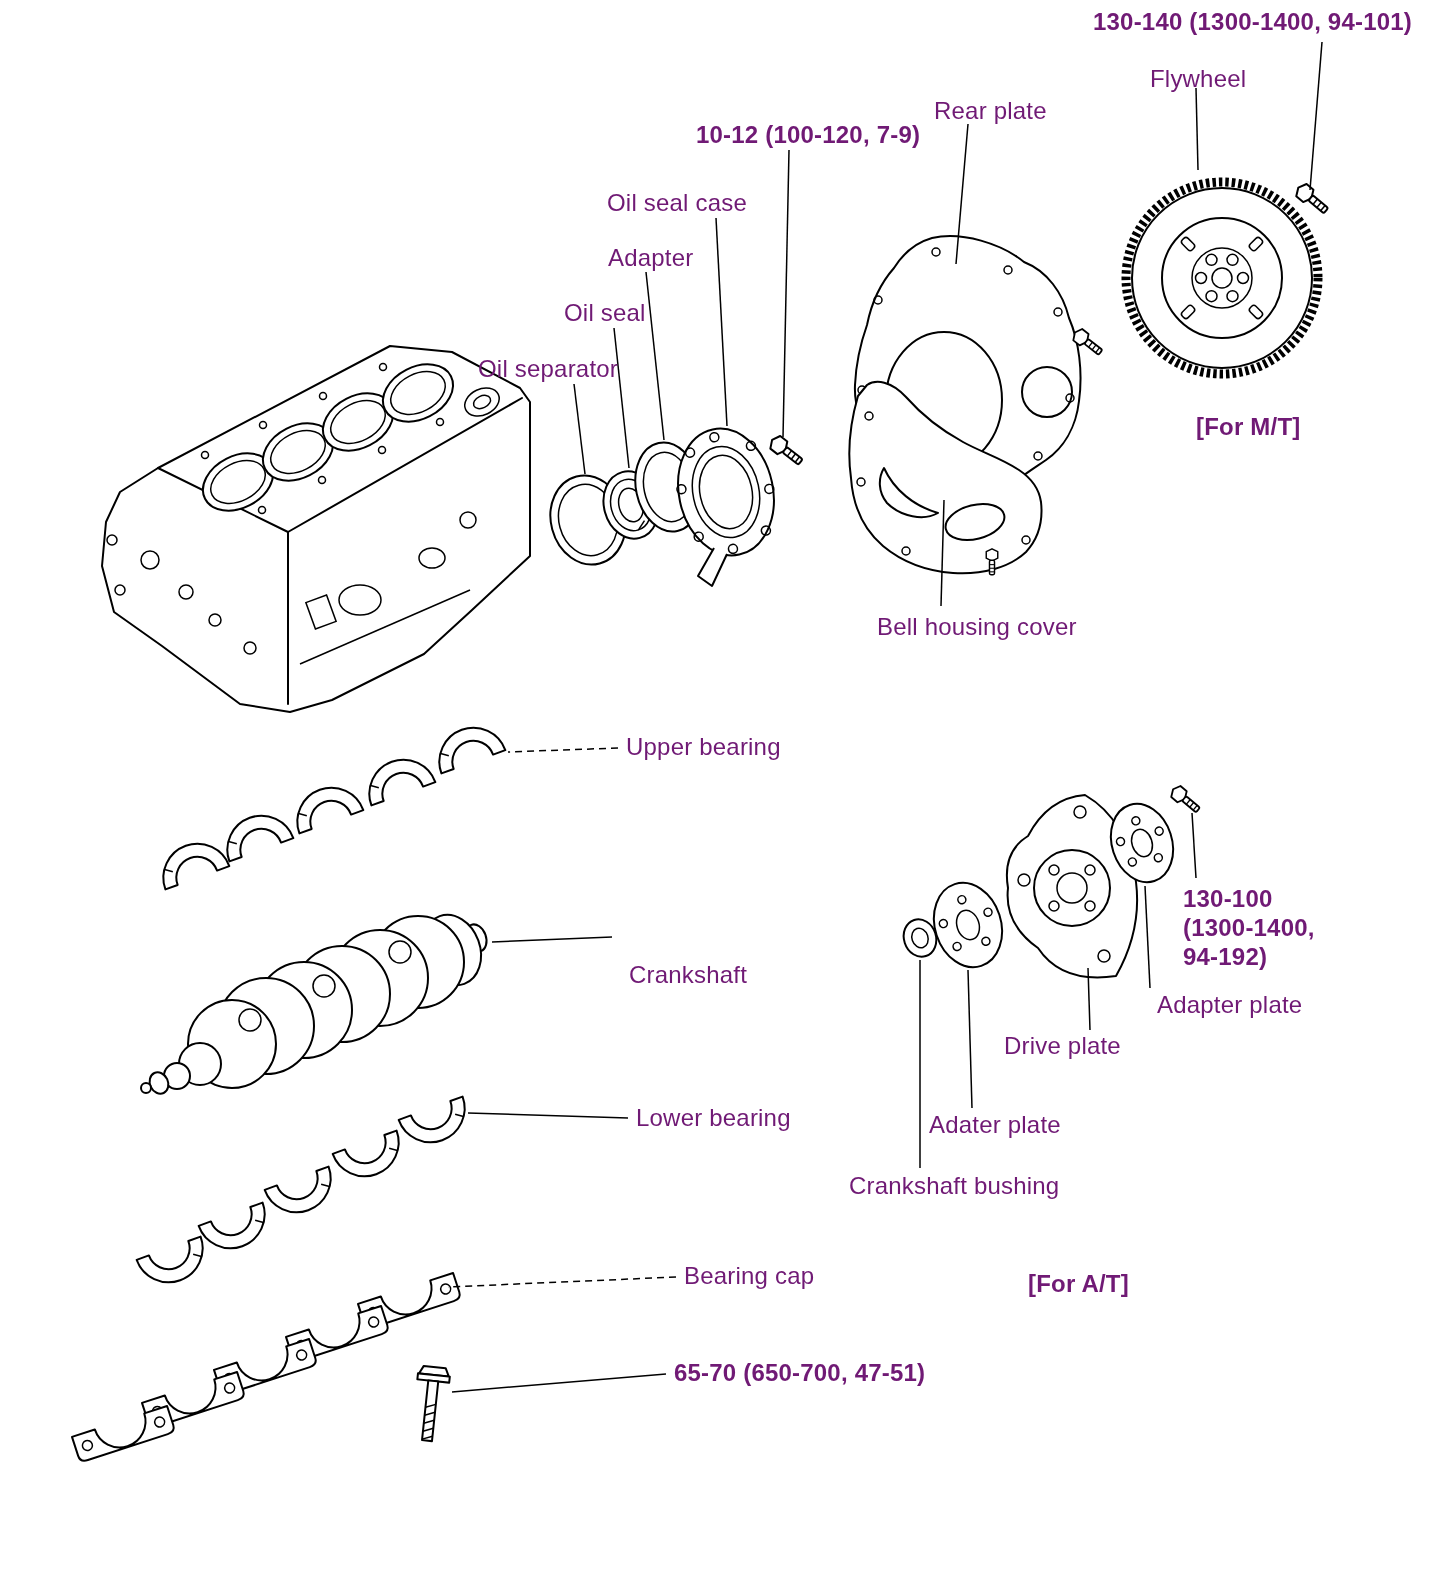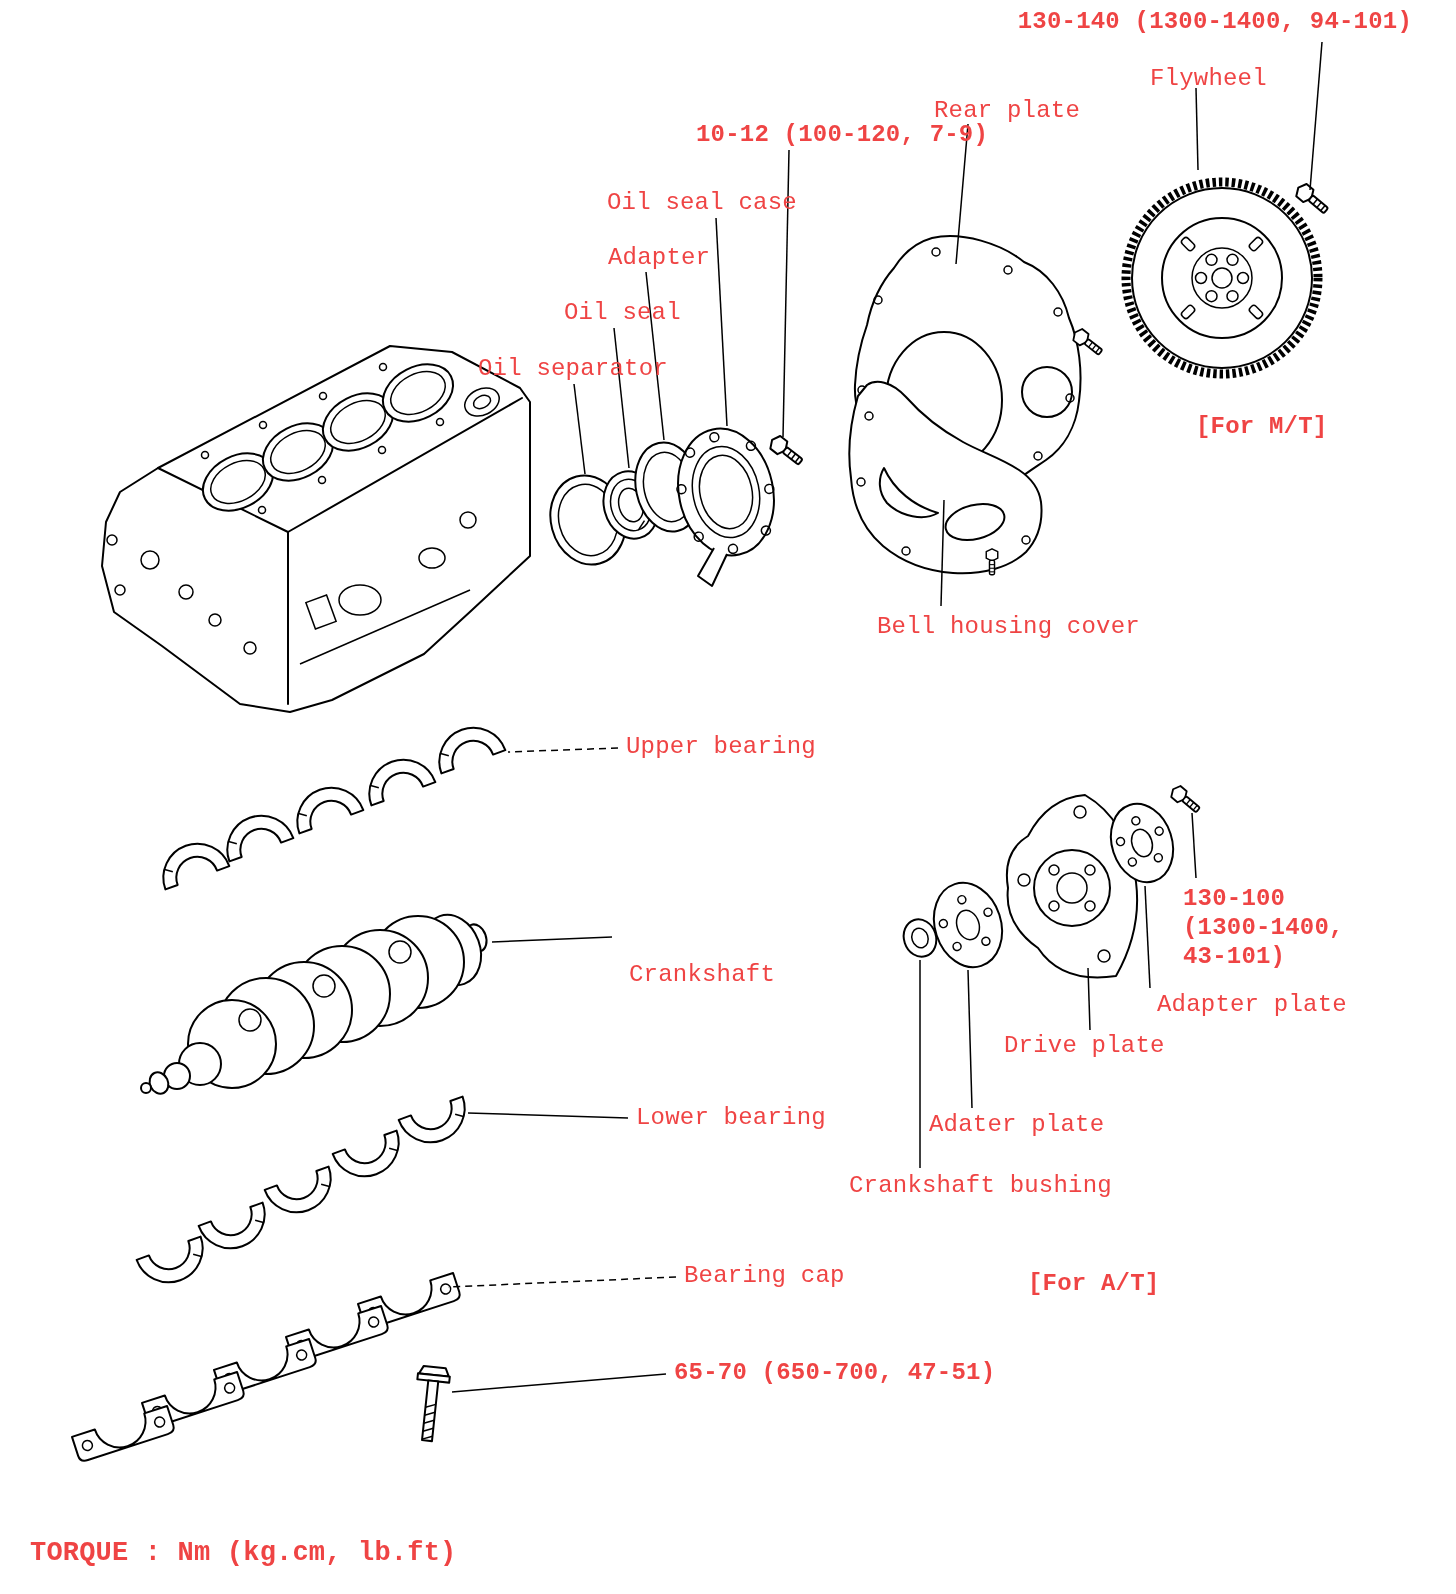--- a/index.html
+++ b/index.html
@@ -1,20 +1,20 @@
 <!DOCTYPE html>
 <html><head>
 <meta charset="utf-8">
 <style>
   * { margin:0; padding:0; box-sizing:border-box; }
   body { background:#fff; }
   .page { position:relative; width:1456px; height:1594px; background:#fff;
           font-family:"Liberation Sans", sans-serif; overflow:hidden; }
   .art { position:absolute; left:0; top:0; }
-  .lbl { position:absolute; font-size:24px; color:#ef4444; white-space:nowrap; letter-spacing:0.2px;font-family:Liberation Mono, monospace; }
+  .lbl { position:absolute; font-size:24px; color:#701a75; white-space:nowrap; letter-spacing:0.2px; }
   .b   { font-weight:bold; }
   .big { font-size:27px; }
 
   
   .ln  { stroke:#000; stroke-width:2; fill:none; stroke-linecap:round; stroke-linejoin:round; }
   .ln1 { stroke:#000; stroke-width:1.5; fill:none; }
   .fw  { stroke:#000; stroke-width:2; fill:#fff; stroke-linejoin:round; }
   .fw1 { stroke:#000; stroke-width:1.5; fill:#fff; }
   .teeth { stroke:#000; stroke-width:9; fill:none; stroke-dasharray:3.5 3; }
   .leader line { stroke:#000; stroke-width:1.5; }
@@ -299,26 +299,25 @@
   <div class="lbl" style="left:478px; top:355px;">Oil separator</div>
   <div class="lbl b" style="left:1196px; top:413px;">[For M/T]</div>
   <div class="lbl" style="left:877px; top:613px;">Bell housing cover</div>
   <div class="lbl" style="left:626px; top:733px;">Upper bearing</div>
   <div class="lbl" style="left:629px; top:922px;margin-top:39px;">Crankshaft</div>
   <div class="lbl" style="left:636px; top:1104px;">Lower bearing</div>
 
   <div class="lbl b" style="left:1183px; top:884px; line-height:29px;">
     <div>130-100</div>
     <div>(1300-1400,</div>
-    <div>43-101)</div>
+    <div>94-192)</div>
   </div>
 
   <div class="lbl" style="left:1157px; top:991px;">Adapter plate</div>
   <div class="lbl" style="left:1004px; top:1032px;">Drive plate</div>
   <div class="lbl" style="left:929px; top:1111px;">Adater plate</div>
   <div class="lbl" style="left:849px; top:1172px;">Crankshaft bushing</div>
   <div class="lbl b" style="left:1028px; top:1234px;margin-top:36px;">[For A/T]</div>
   <div class="lbl" style="left:684px; top:1262px;">Bearing cap</div>
   <div class="lbl b" style="left:674px; top:1359px;">65-70 (650-700, 47-51)</div>
 
-  <div class="lbl b big" style="left:30px; top:1538px;">TORQUE : Nm (kg.cm, lb.ft)</div>
 
 </div>
 
 </body></html>

